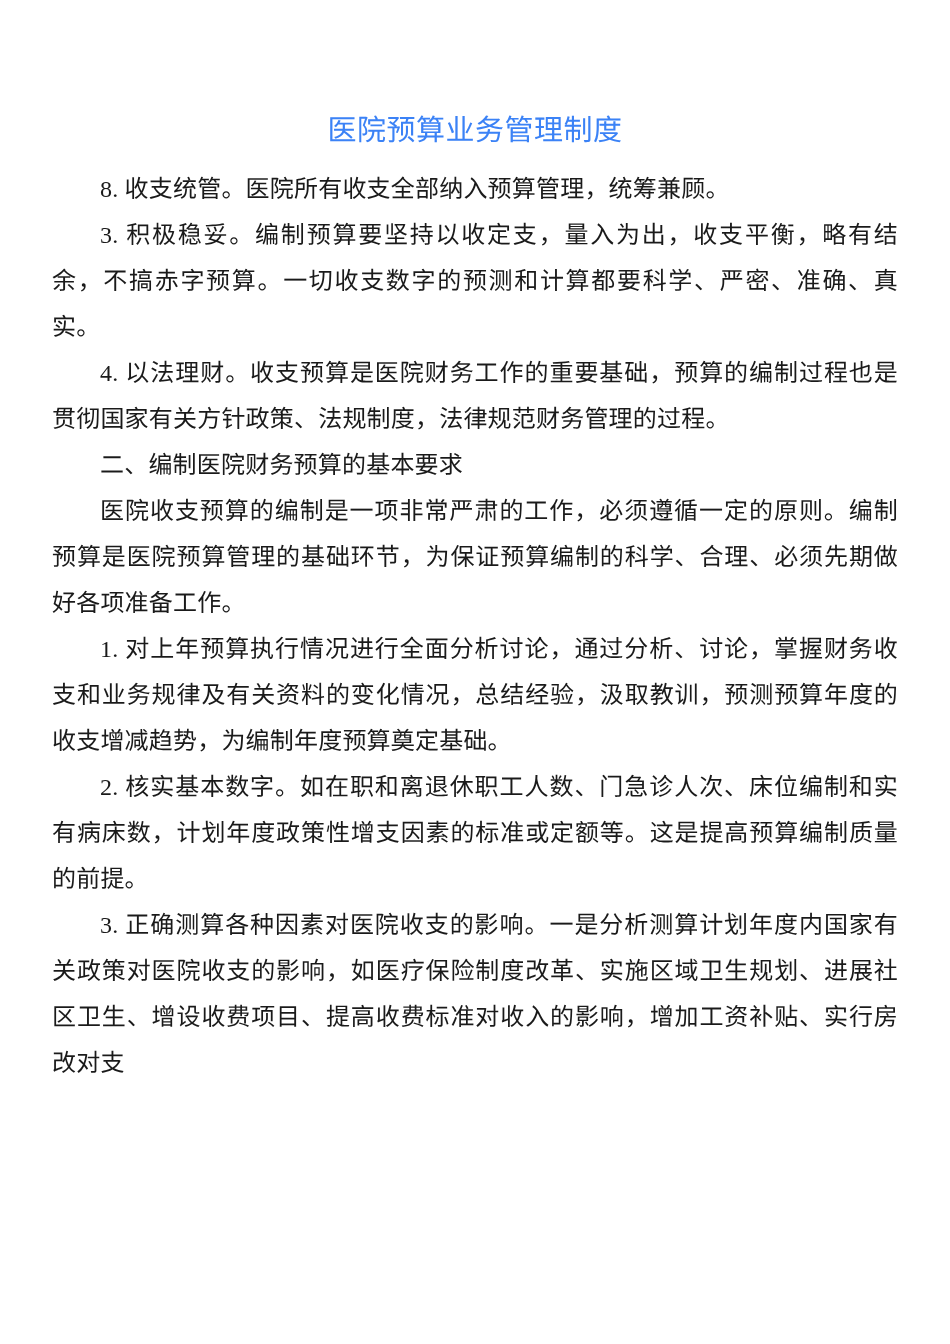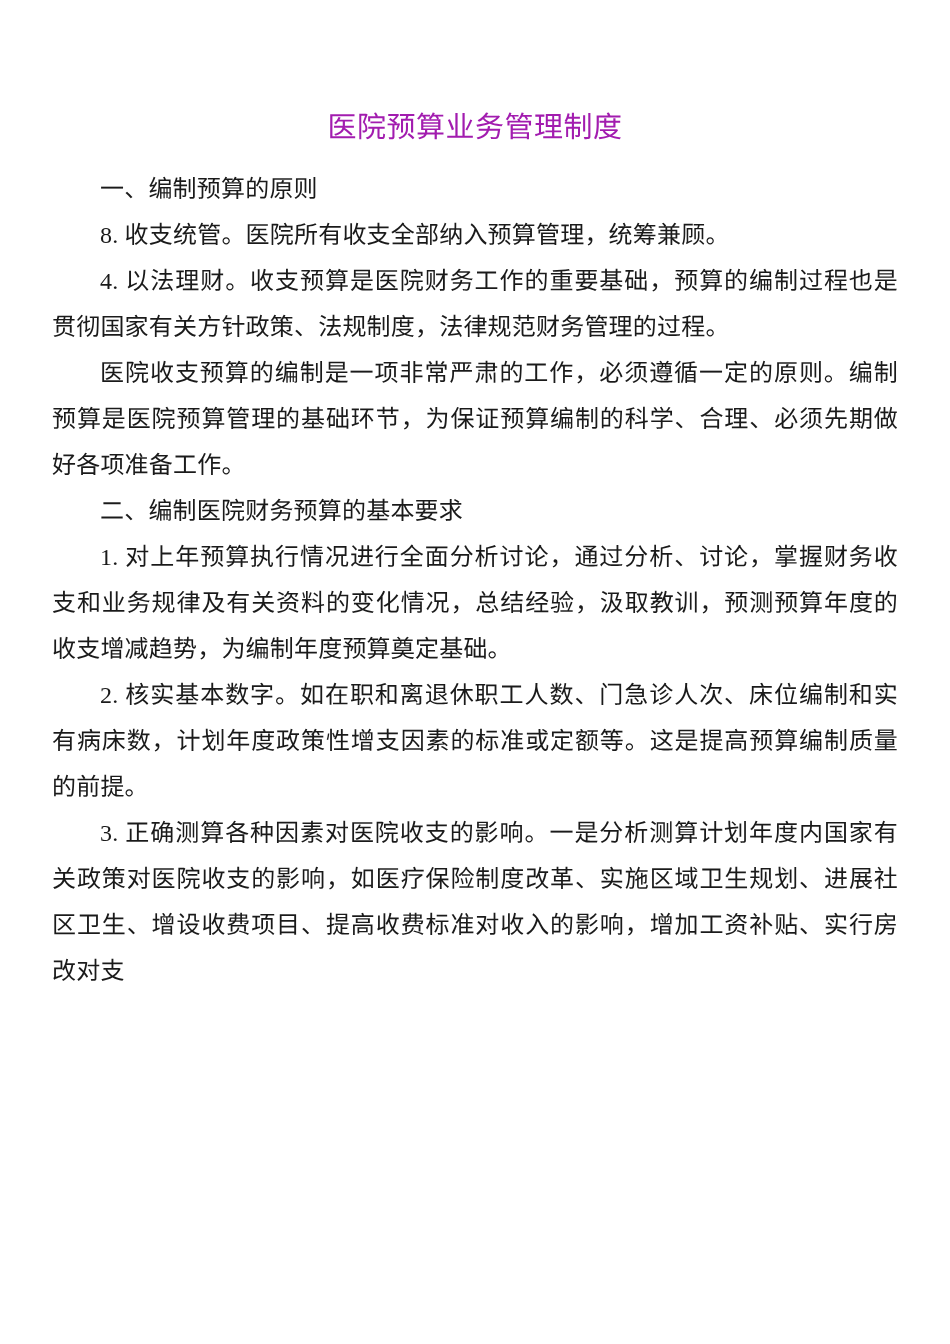--- a/index.html
+++ b/index.html
@@ -27,22 +27,22 @@
     width: 846px;
   }
   .doc-title {
     margin: 0;
     padding-top: 108px;
     text-align: center;
     font-size: 29px;
     font-weight: normal;
     line-height: 44px;
     letter-spacing: 0.5px;
-    color: #a21caf;
-    font-family: Liberation Mono, monospace;
+    color: #3b82f6;
+    font-family: Liberation Sans, sans-serif;
   }
   .para-block {
     margin-top: 14px;
   }
   p.para {
     margin: 0 0 0 0;
     font-size: 24px;
     line-height: 46px;
     text-align: justify;
     text-justify: inter-ideograph;
@@ -61,32 +61,32 @@
 </head>
 <body>
 
 <div class="page">
   <div class="doc-body">
 
     <h1 class="doc-title">医院预算业务管理制度</h1>
 
     <div class="para-block">
 
-      <p class="para heading-item">一、编制预算的原则</p>
 
       <p class="para">8. 收支统管。医院所有收支全部纳入预算管理，统筹兼顾。</p>
 
 
+      <p class="para">3. 积极稳妥。编制预算要坚持以收定支，量入为出，收支平衡，略有结余，不搞赤字预算。一切收支数字的预测和计算都要科学、严密、准确、真实。</p>
 
       <p class="para">4. 以法理财。收支预算是医院财务工作的重要基础，预算的编制过程也是贯彻国家有关方针政策、法规制度，法律规范财务管理的过程。</p>
 
 
+      <p class="para heading-item">二、编制医院财务预算的基本要求</p>
+
       <p class="para">医院收支预算的编制是一项非常严肃的工作，必须遵循一定的原则。编制预算是医院预算管理的基础环节，为保证预算编制的科学、合理、必须先期做好各项准备工作。</p>
-
-      <p class="para heading-item">二、编制医院财务预算的基本要求</p>
 
       <p class="para">1. 对上年预算执行情况进行全面分析讨论，通过分析、讨论，掌握财务收支和业务规律及有关资料的变化情况，总结经验，汲取教训，预测预算年度的收支增减趋势，为编制年度预算奠定基础。</p>
 
       <p class="para">2. 核实基本数字。如在职和离退休职工人数、门急诊人次、床位编制和实有病床数，计划年度政策性增支因素的标准或定额等。这是提高预算编制质量的前提。</p>
 
       <p class="para">3. 正确测算各种因素对医院收支的影响。一是分析测算计划年度内国家有关政策对医院收支的影响，如医疗保险制度改革、实施区域卫生规划、进展社区卫生、增设收费项目、提高收费标准对收入的影响，增加工资补贴、实行房改对支</p>
 
     </div>
   </div>
 </div>

